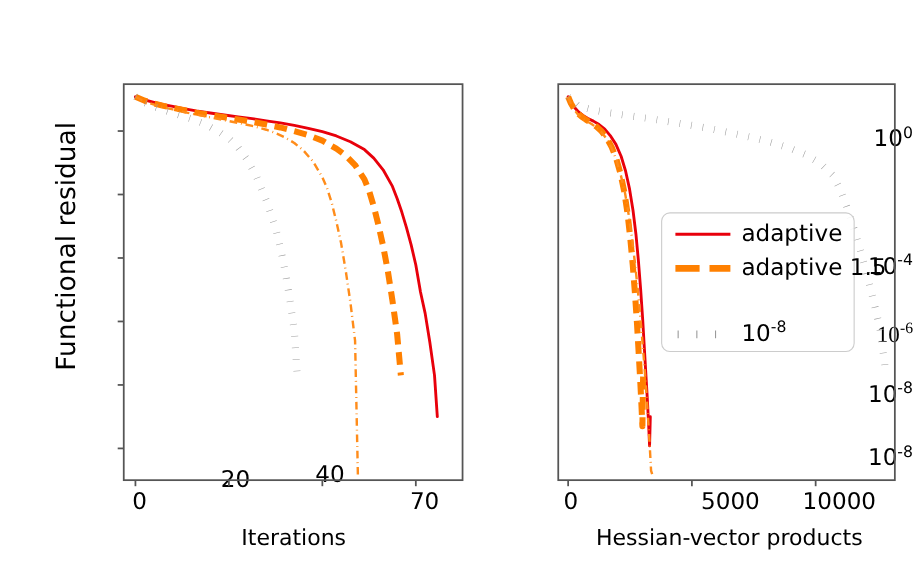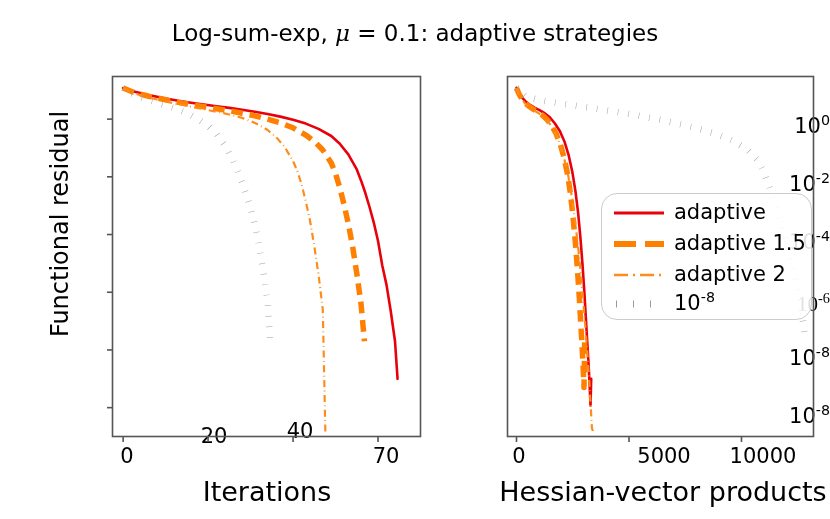--- a/index.html
+++ b/index.html
@@ -40,21 +40,21 @@
     top: 210px;
     width: 340px;
     text-align: center;
     font-size: 24px;
     color: #000000;
     transform: rotate(-90deg);
     transform-origin: center center;
   }
   .xlabel {
     position: absolute;
-    font-size: 27px;
+    font-size: 20px;
     color: #000000;
     text-align: center;
   }
   .ytick-label {
     position: absolute;
     right: 0;
     font-size: 21px;
     color: #000000;
     text-align: right;
     white-space: nowrap;
@@ -73,25 +73,25 @@
   }
   .axes-svg {
     position: absolute;
     left: 0;
     top: 0;
   }
   .legend-box {
     position: absolute;
     left: 601px;
     top: 193px;
-    width: 211px;
+    width: 176px;
     height: 127px;
     background: rgba(255,255,255,0.88);
     border: 1px solid #cccccc;
-    border-radius: 16px;
+    border-radius: 8px;
     box-sizing: border-box;
   }
   .legend-row {
     position: absolute;
     left: 0;
     width: 211px;
     height: 30px;
   }
   .legend-sample {
     position: absolute;
@@ -107,28 +107,24 @@
     font-size: 21px;
     color: #000000;
     white-space: nowrap;
   }
 </style>
 </head>
 <body>
 
 <div id="figure">
 
-  <div class="fig-title">
-    <span>Log-sum-exp, </span><span class="mu">μ</span><span> = 0.1: adaptive strategies</span>
-  </div>
 
   <div class="ylabel">Functional residual</div>
 
   <div class="ytick-label" style="top:114px; width:100px;"><span>10</span><sup>0</sup></div>
-  <div class="ytick-label" style="top:172px; width:100px;"><span>10</span><sup>-2</sup></div>
   <div class="ytick-label" style="top:230px; width:80px;"><span>10</span><sup>-4</sup></div>
   <div class="ytick-label" style="top:292px; width:100px;font-family:Liberation Serif, serif;"><span>10</span><sup>-6</sup></div>
   <div class="ytick-label" style="top:346px; width:100px;"><span>10</span><sup>-8</sup></div>
   <div class="ytick-label" style="top:404px; width:100px;"><span>10</span><sup>-8</sup></div>
 
   <div class="xtick-label" style="left:97px; top:444px; width:60px;">0</div>
   <div class="xtick-label" style="left:184px; top:424px; width:60px;">20</div>
   <div class="xtick-label" style="left:270px; top:419px; width:60px;">40</div>
   <div class="xtick-label" style="left:356px; top:444px; width:60px;">70</div>
 
@@ -190,26 +186,20 @@
         <line x1="2" y1="15" x2="52" y2="15" stroke="#e8000b" stroke-width="2.8"></line>
       </svg>
       <span class="legend-text">adaptive</span>
     </div>
     <div class="legend-row" style="top:35px;">
       <svg class="legend-sample">
         <line x1="2" y1="15" x2="52" y2="15" stroke="#ff8000" stroke-width="6" stroke-dasharray="22,9"></line>
       </svg>
       <span class="legend-text">adaptive 1.5</span>
     </div>
-    <div class="legend-row" style="top:66px;">
-      <svg class="legend-sample">
-        <line x1="2" y1="15" x2="52" y2="15" stroke="#ff8c1a" stroke-width="2.6" stroke-dasharray="14,5,2,5"></line>
-      </svg>
-      <span class="legend-text">adaptive 2</span>
-    </div>
     <div class="legend-row" style="top:95px;">
       <svg class="legend-sample">
         <line x1="4" y1="15" x2="50" y2="15" stroke="#9a9a9a" stroke-width="7" stroke-dasharray="1,16" stroke-linecap="butt"></line>
       </svg>
       <span class="legend-text"><span>10</span><sup>-8</sup></span>
     </div>
   </div>
 
 </div>
 

